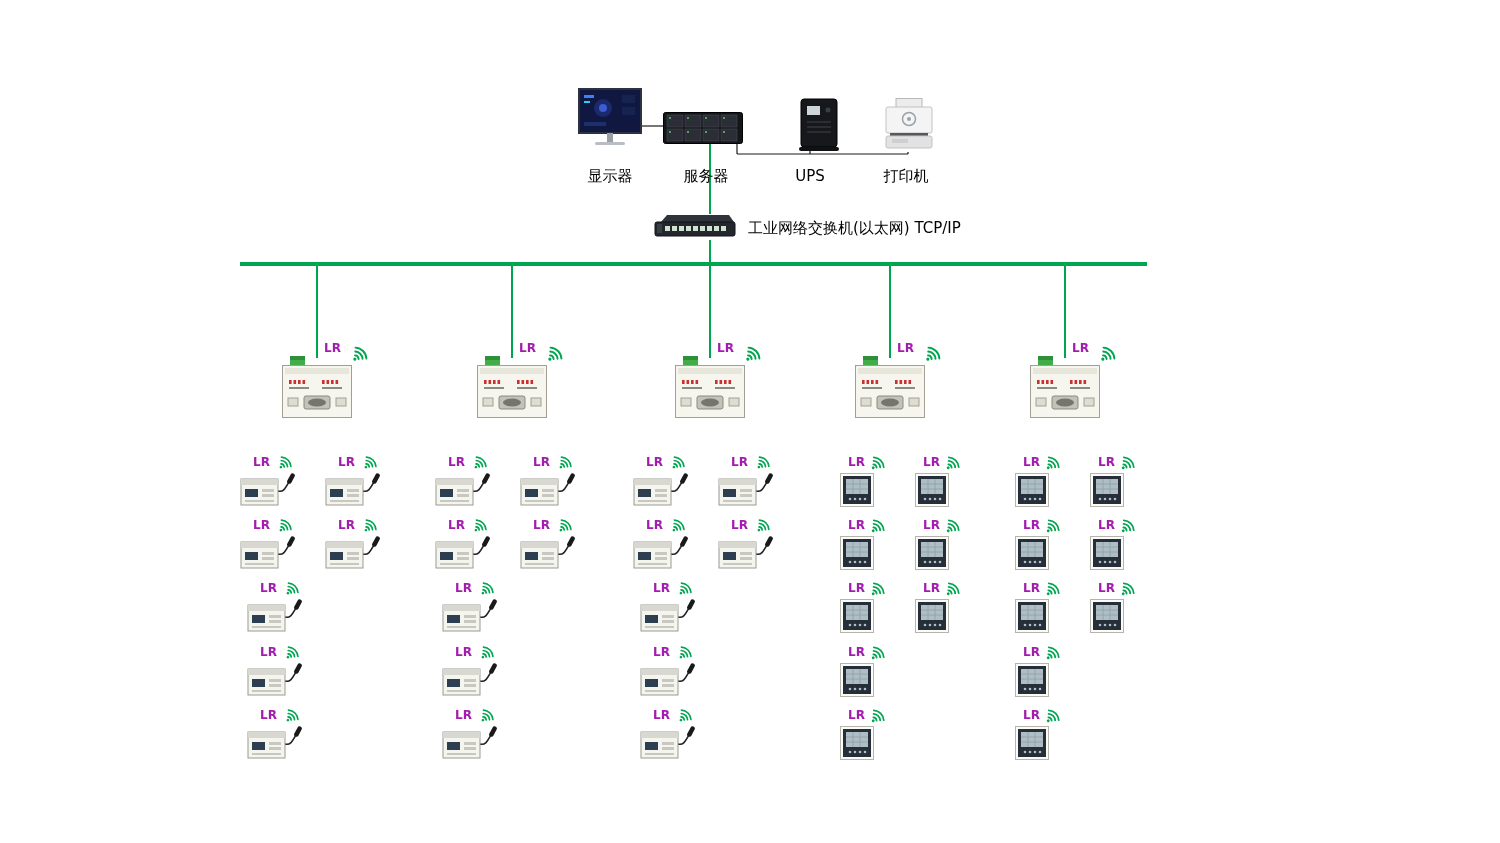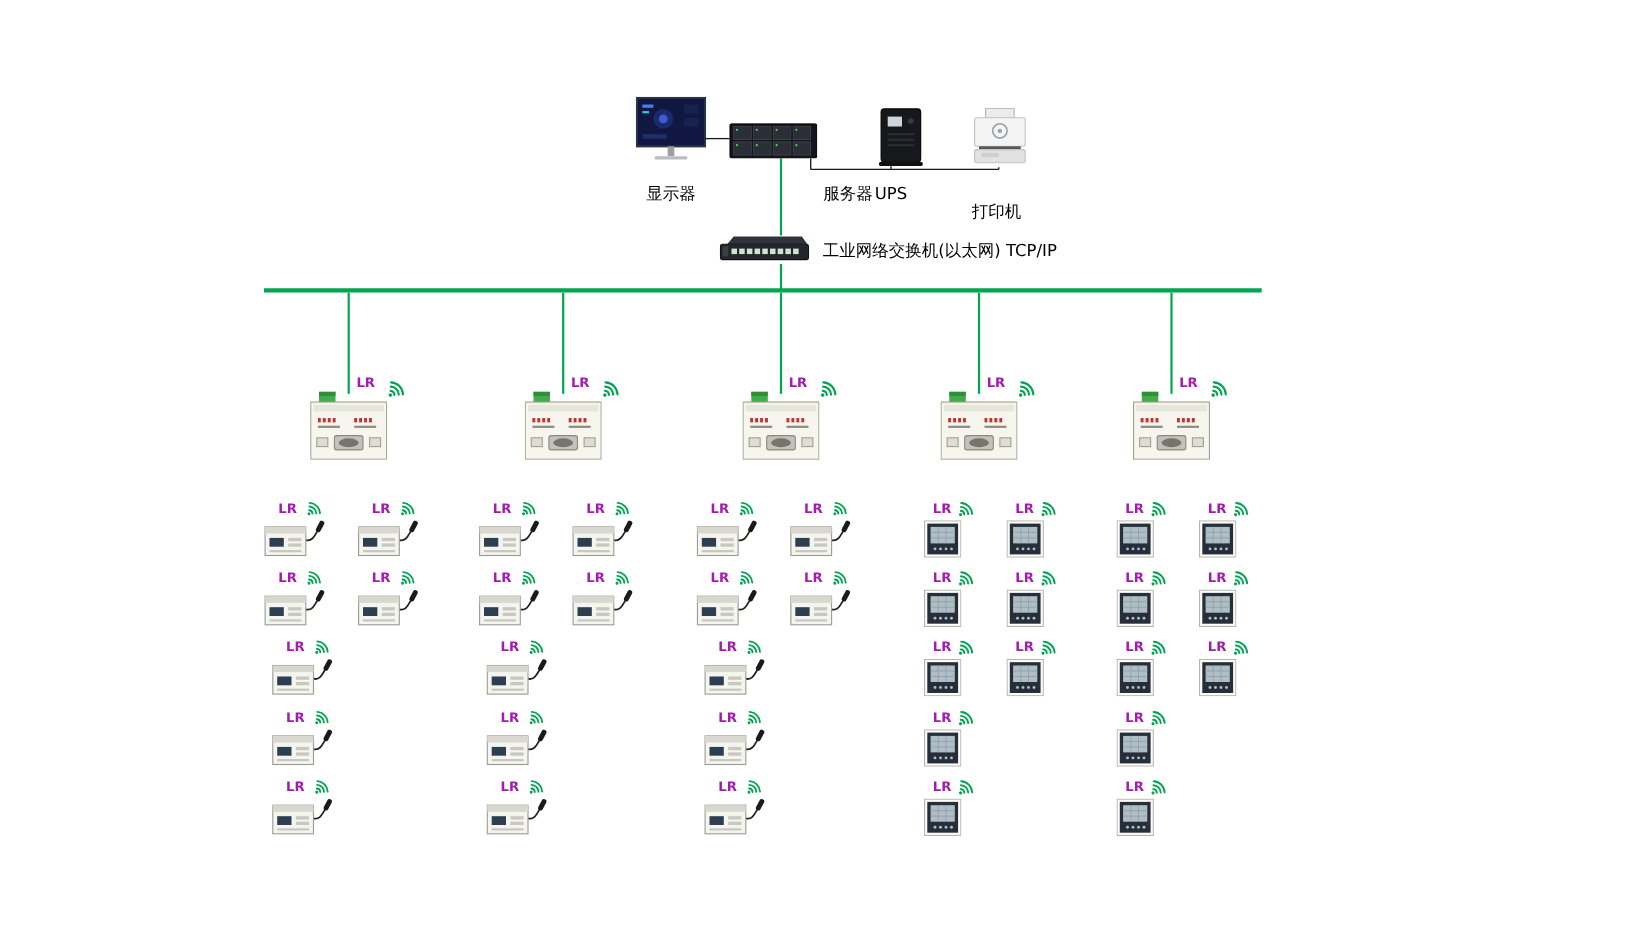--- a/index.html
+++ b/index.html
@@ -83,21 +83,21 @@
           <circle cx="25" cy="6" r="1"></circle>
           <circle cx="43" cy="6" r="1"></circle>
           <circle cx="61" cy="6" r="1"></circle>
         <circle cx="7" cy="20" r="1"></circle>
           <circle cx="25" cy="20" r="1"></circle>
           <circle cx="43" cy="20" r="1"></circle>
           <circle cx="61" cy="20" r="1"></circle>
       </g>
     </svg>
   </div>
-  <div class="dev-label" style="left:745px;top:167px;width:52px;">服务器</div>
+  <div class="dev-label" style="left:680px;top:167px;width:52px;">服务器</div>
 
   <div class="node" style="left:797px;top:98px;">
     <svg width="44" height="54" viewBox="0 0 44 54">
       <rect x="4" y="1" width="36" height="48" rx="3" fill="#17181c" stroke="#000"></rect>
       <rect x="10" y="8" width="13" height="9" fill="#cdd6da"></rect>
       <circle cx="31" cy="12" r="2.5" fill="#3a3d45"></circle>
       <rect x="10" y="23" width="24" height="2" fill="#2a2d34"></rect>
       <rect x="10" y="28" width="24" height="2" fill="#2a2d34"></rect>
       <rect x="10" y="33" width="24" height="2" fill="#2a2d34"></rect>
       <rect x="2" y="49" width="40" height="4" rx="2" fill="#101114"></rect>
@@ -109,21 +109,21 @@
     <svg width="50" height="54" viewBox="0 0 50 54">
       <rect x="12" y="0.5" width="26" height="9" fill="#ececec" stroke="#b8b8b8"></rect>
       <rect x="2" y="9" width="46" height="26" rx="2" fill="#f4f4f4" stroke="#c2c2c2"></rect>
       <circle cx="25" cy="21" r="6.5" fill="none" stroke="#99a2a8" stroke-width="1.5"></circle>
       <circle cx="25" cy="21" r="2" fill="#99a2a8"></circle>
       <rect x="6" y="35" width="38" height="3" fill="#55595e"></rect>
       <rect x="2" y="38" width="46" height="12" rx="2" fill="#e2e2e2" stroke="#c2c2c2"></rect>
       <rect x="8" y="41" width="16" height="4" fill="#cfcfcf"></rect>
     </svg>
   </div>
-  <div class="dev-label" style="left:880px;top:167px;width:52px;margin-top:16px;">打印机</div>
+  <div class="dev-label" style="left:880px;top:167px;width:52px;">打印机</div>
 
   <div class="node" style="left:653px;top:212px;">
     <svg width="84" height="30" viewBox="0 0 84 30">
       <path d="M8 10 L14 3 H76 L81 10 Z" fill="#2f333b"></path>
       <rect x="2" y="10" width="80" height="14" rx="2" fill="#23262c" stroke="#101216"></rect>
       <g fill="#cfe3cf">
         <rect x="12" y="14" width="5" height="5"></rect>
           <rect x="19" y="14" width="5" height="5"></rect>
         <rect x="26" y="14" width="5" height="5"></rect>
           <rect x="33" y="14" width="5" height="5"></rect>

